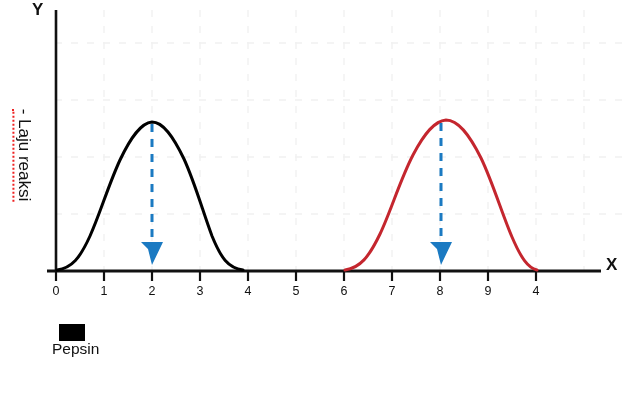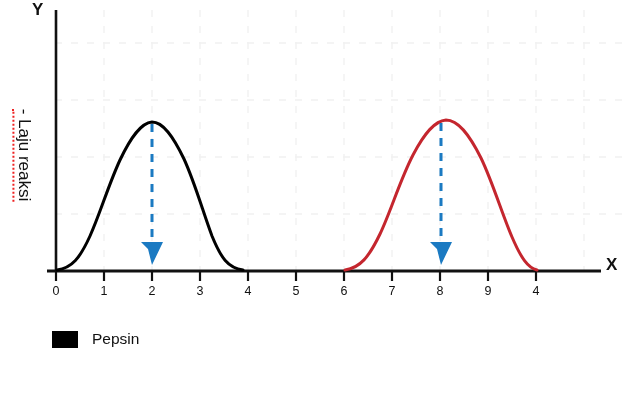--- a/index.html
+++ b/index.html
@@ -70,23 +70,24 @@
     top: 284px;
   }
 
   #legend {
     position: absolute;
     left: 52px;
     top: 324px;
   }
   .legend-row {
     display: flex;
-    align-items: center;
+    align-items: flex-end;
     height: 30px;
     margin-bottom: 8px;
+    flex-direction: column;
   }
   .legend-swatch {
     width: 26px;
     height: 17px;
     margin-right: 14px;
     flex: 0 0 auto;
   }
   .legend-label {
     font-family: "Liberation Sans", sans-serif;
     font-size: 15.5px;

